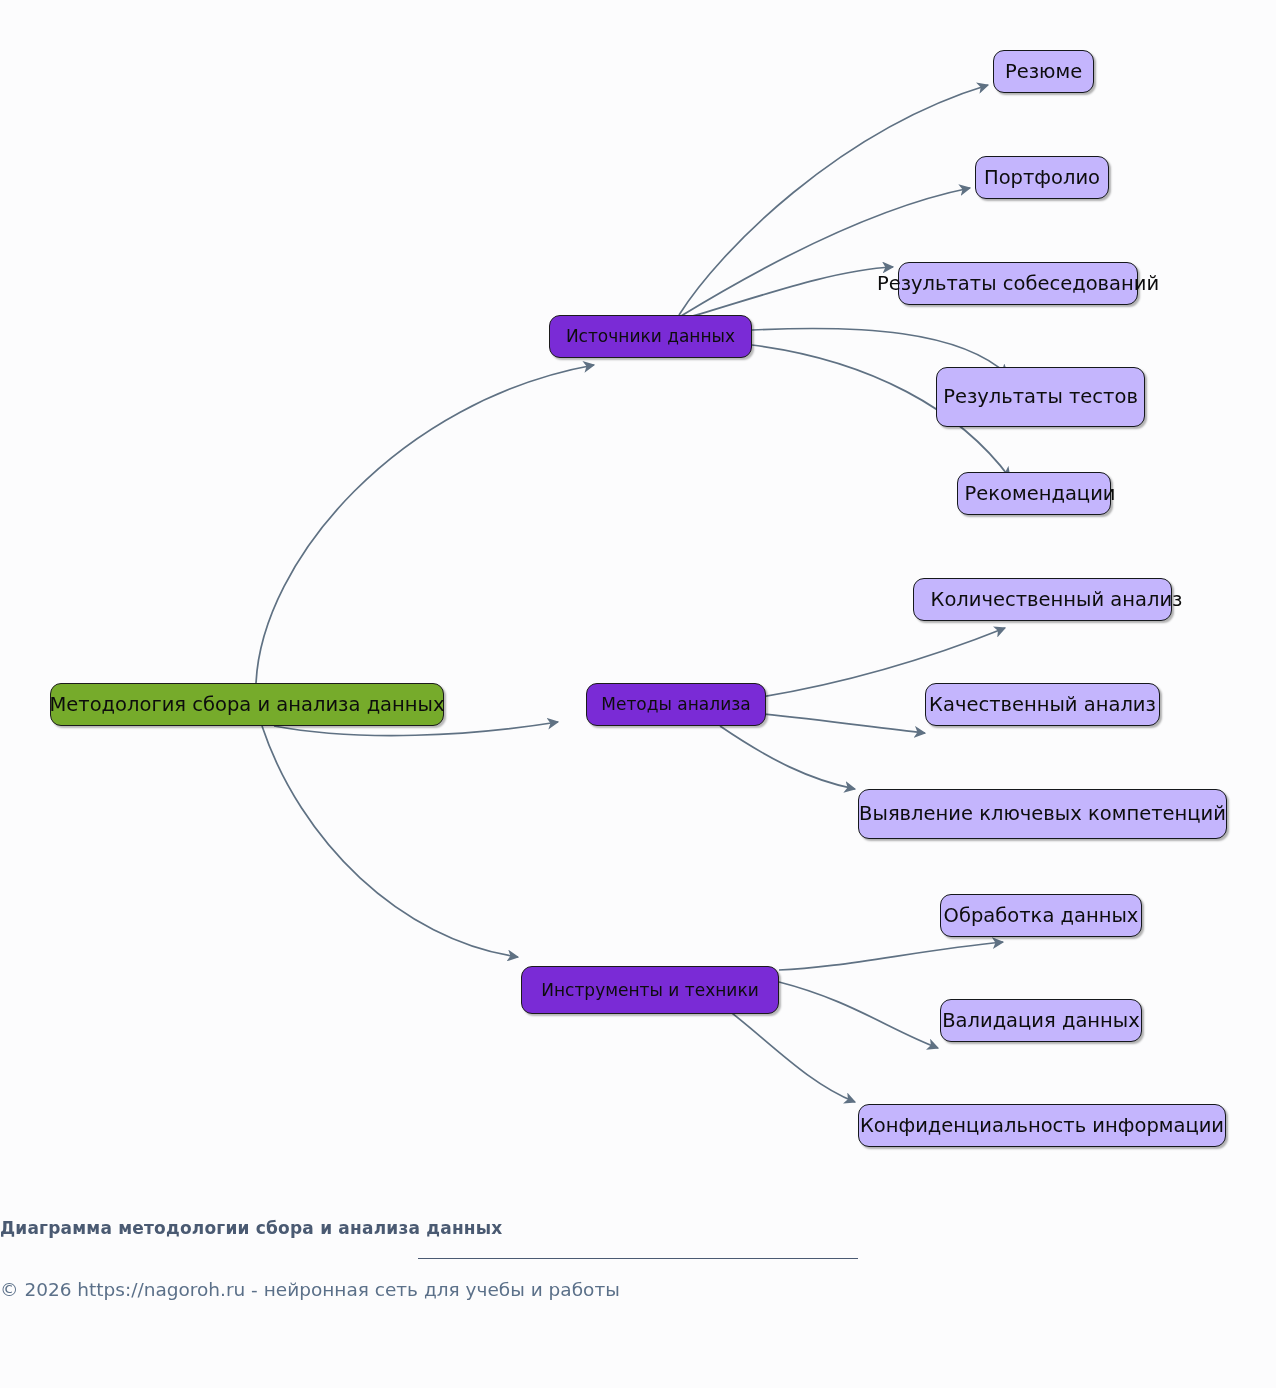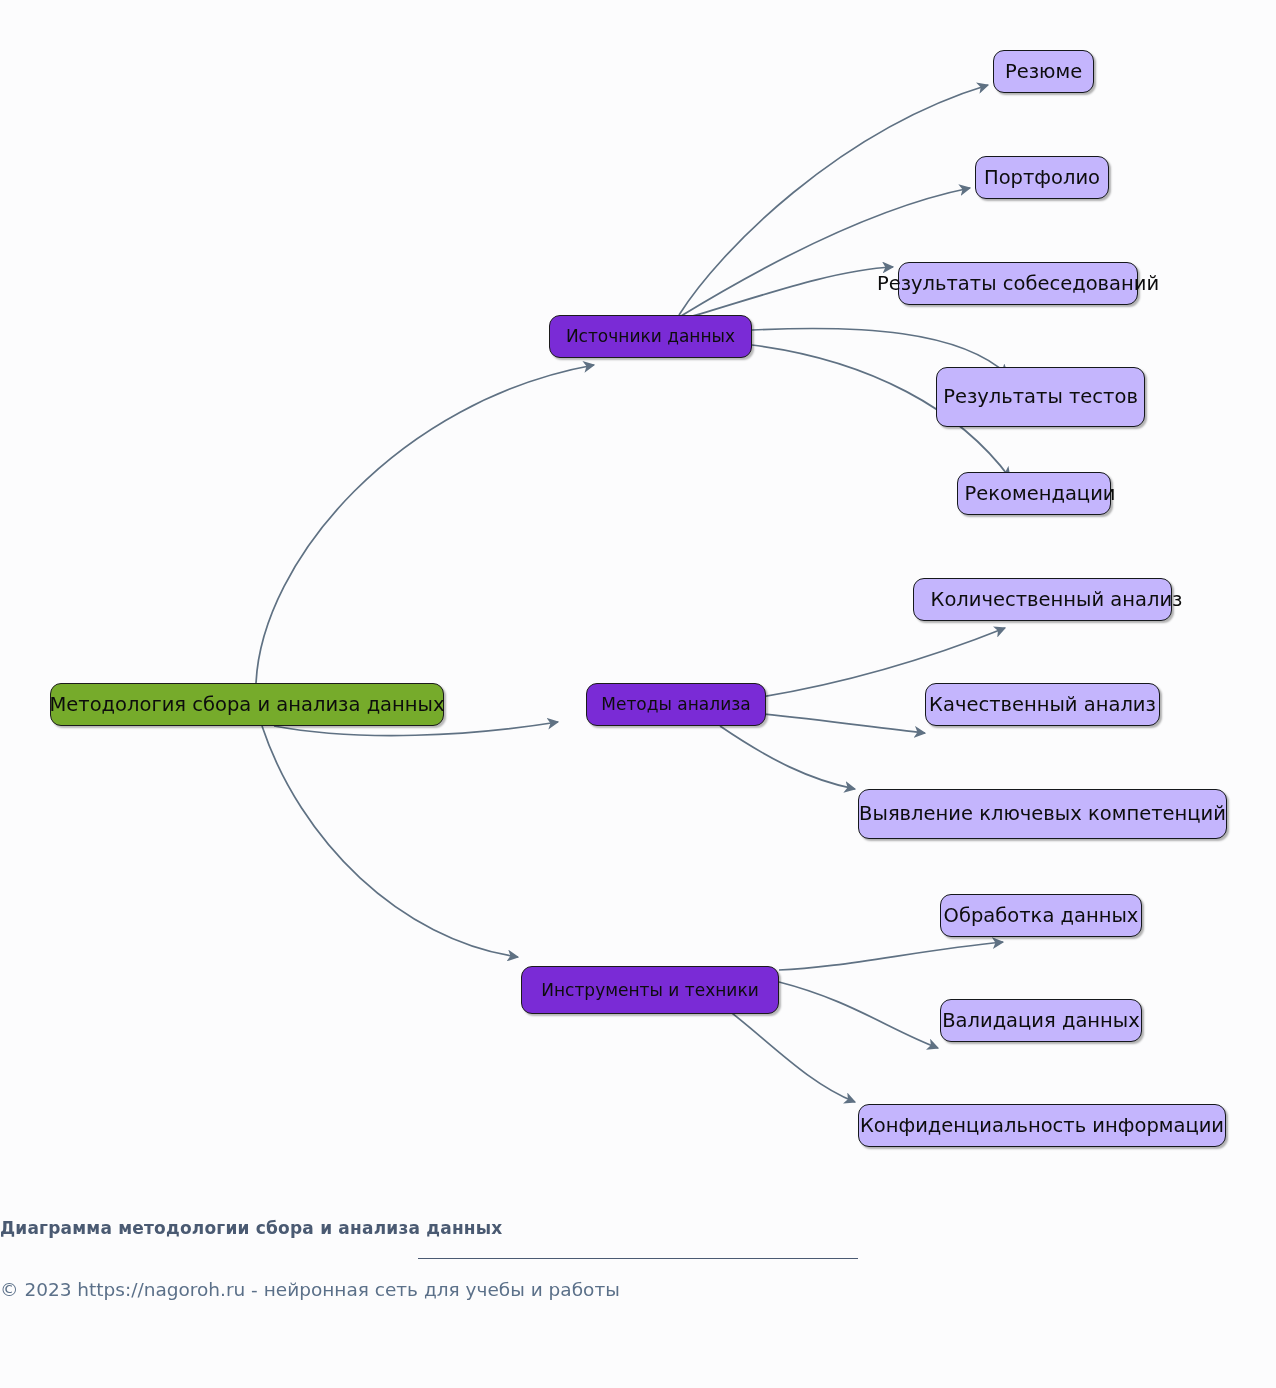--- a/index.html
+++ b/index.html
@@ -140,16 +140,16 @@
 
   <div class="node node-branch" style="left:521px; top:946px; width:258px; height:48px;margin-top:20px;">Инструменты и техники</div>
 
   <div class="node node-leaf" style="left:940px; top:894px; width:202px; height:43px;">Обработка данных</div>
   <div class="node node-leaf" style="left:940px; top:999px; width:202px; height:43px;">Валидация данных</div>
   <div class="node node-leaf" style="left:858px; top:1104px; width:368px; height:43px;">Конфиденциальность информации</div>
 
   <div id="footer">
     <div id="footer-title">Диаграмма методологии сбора и анализа данных</div>
     <div id="footer-divider"></div>
-    <div id="footer-copyright">© 2023 https://nagoroh.ru - нейронная сеть для учебы и работы</div>
+    <div id="footer-copyright">© 2026 https://nagoroh.ru - нейронная сеть для учебы и работы</div>
   </div>
 
 </div>
 
 </body></html>

